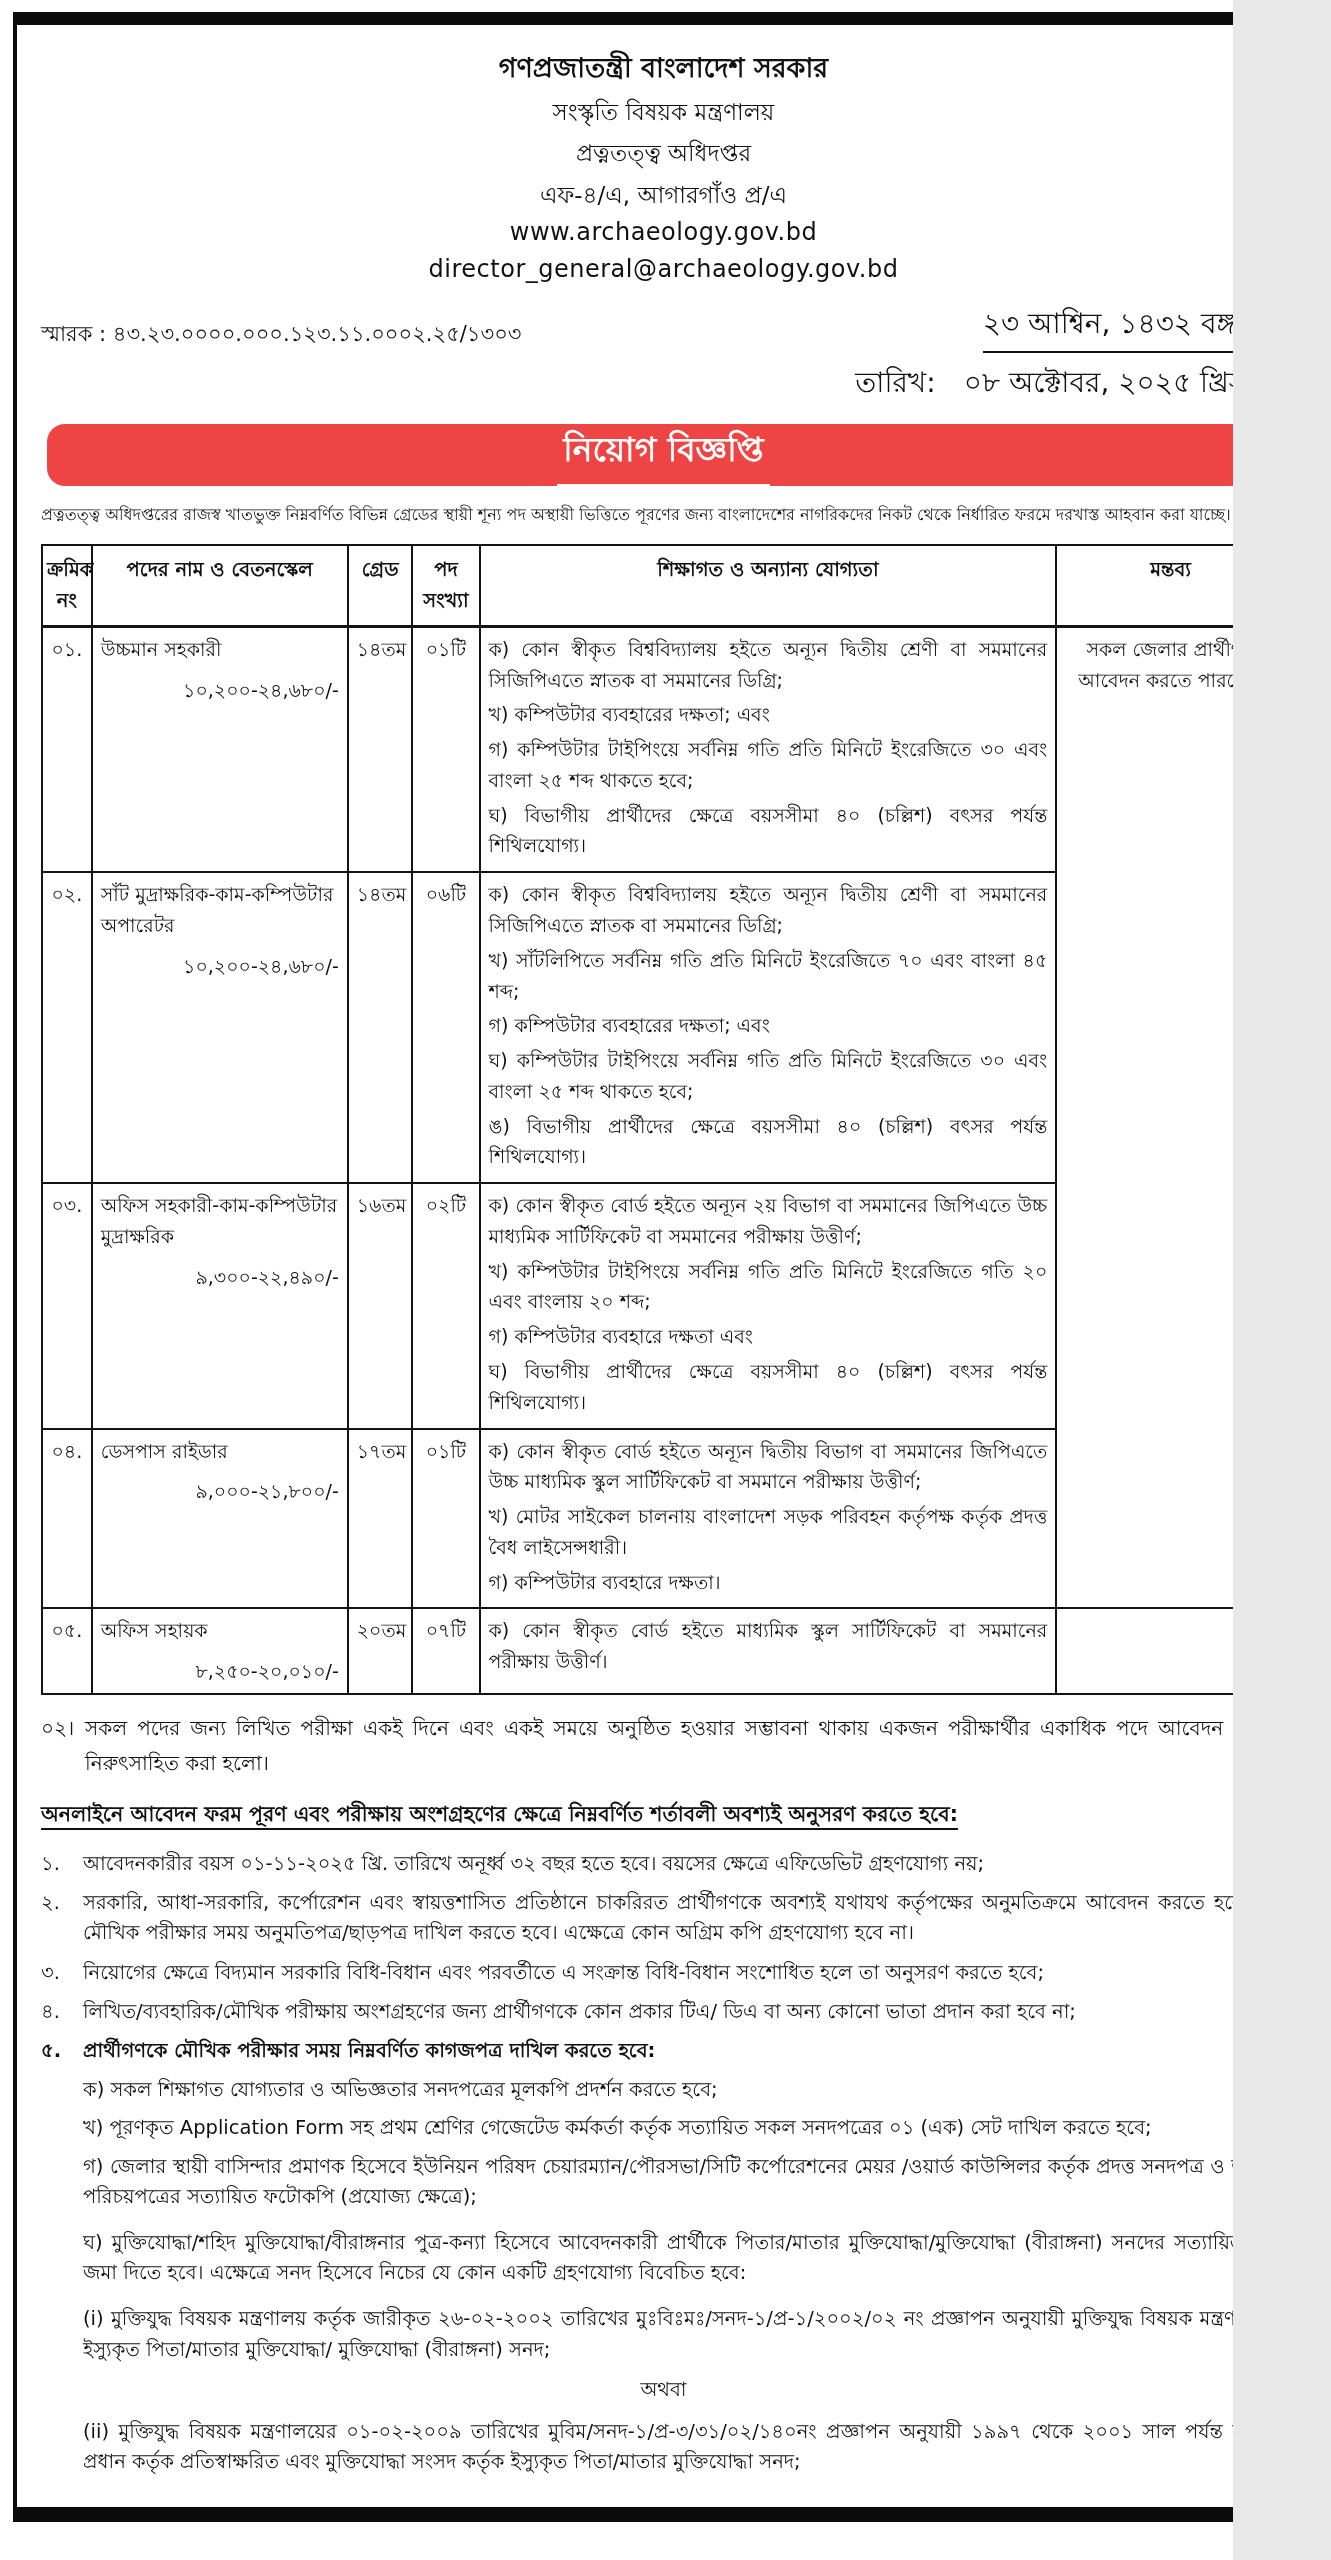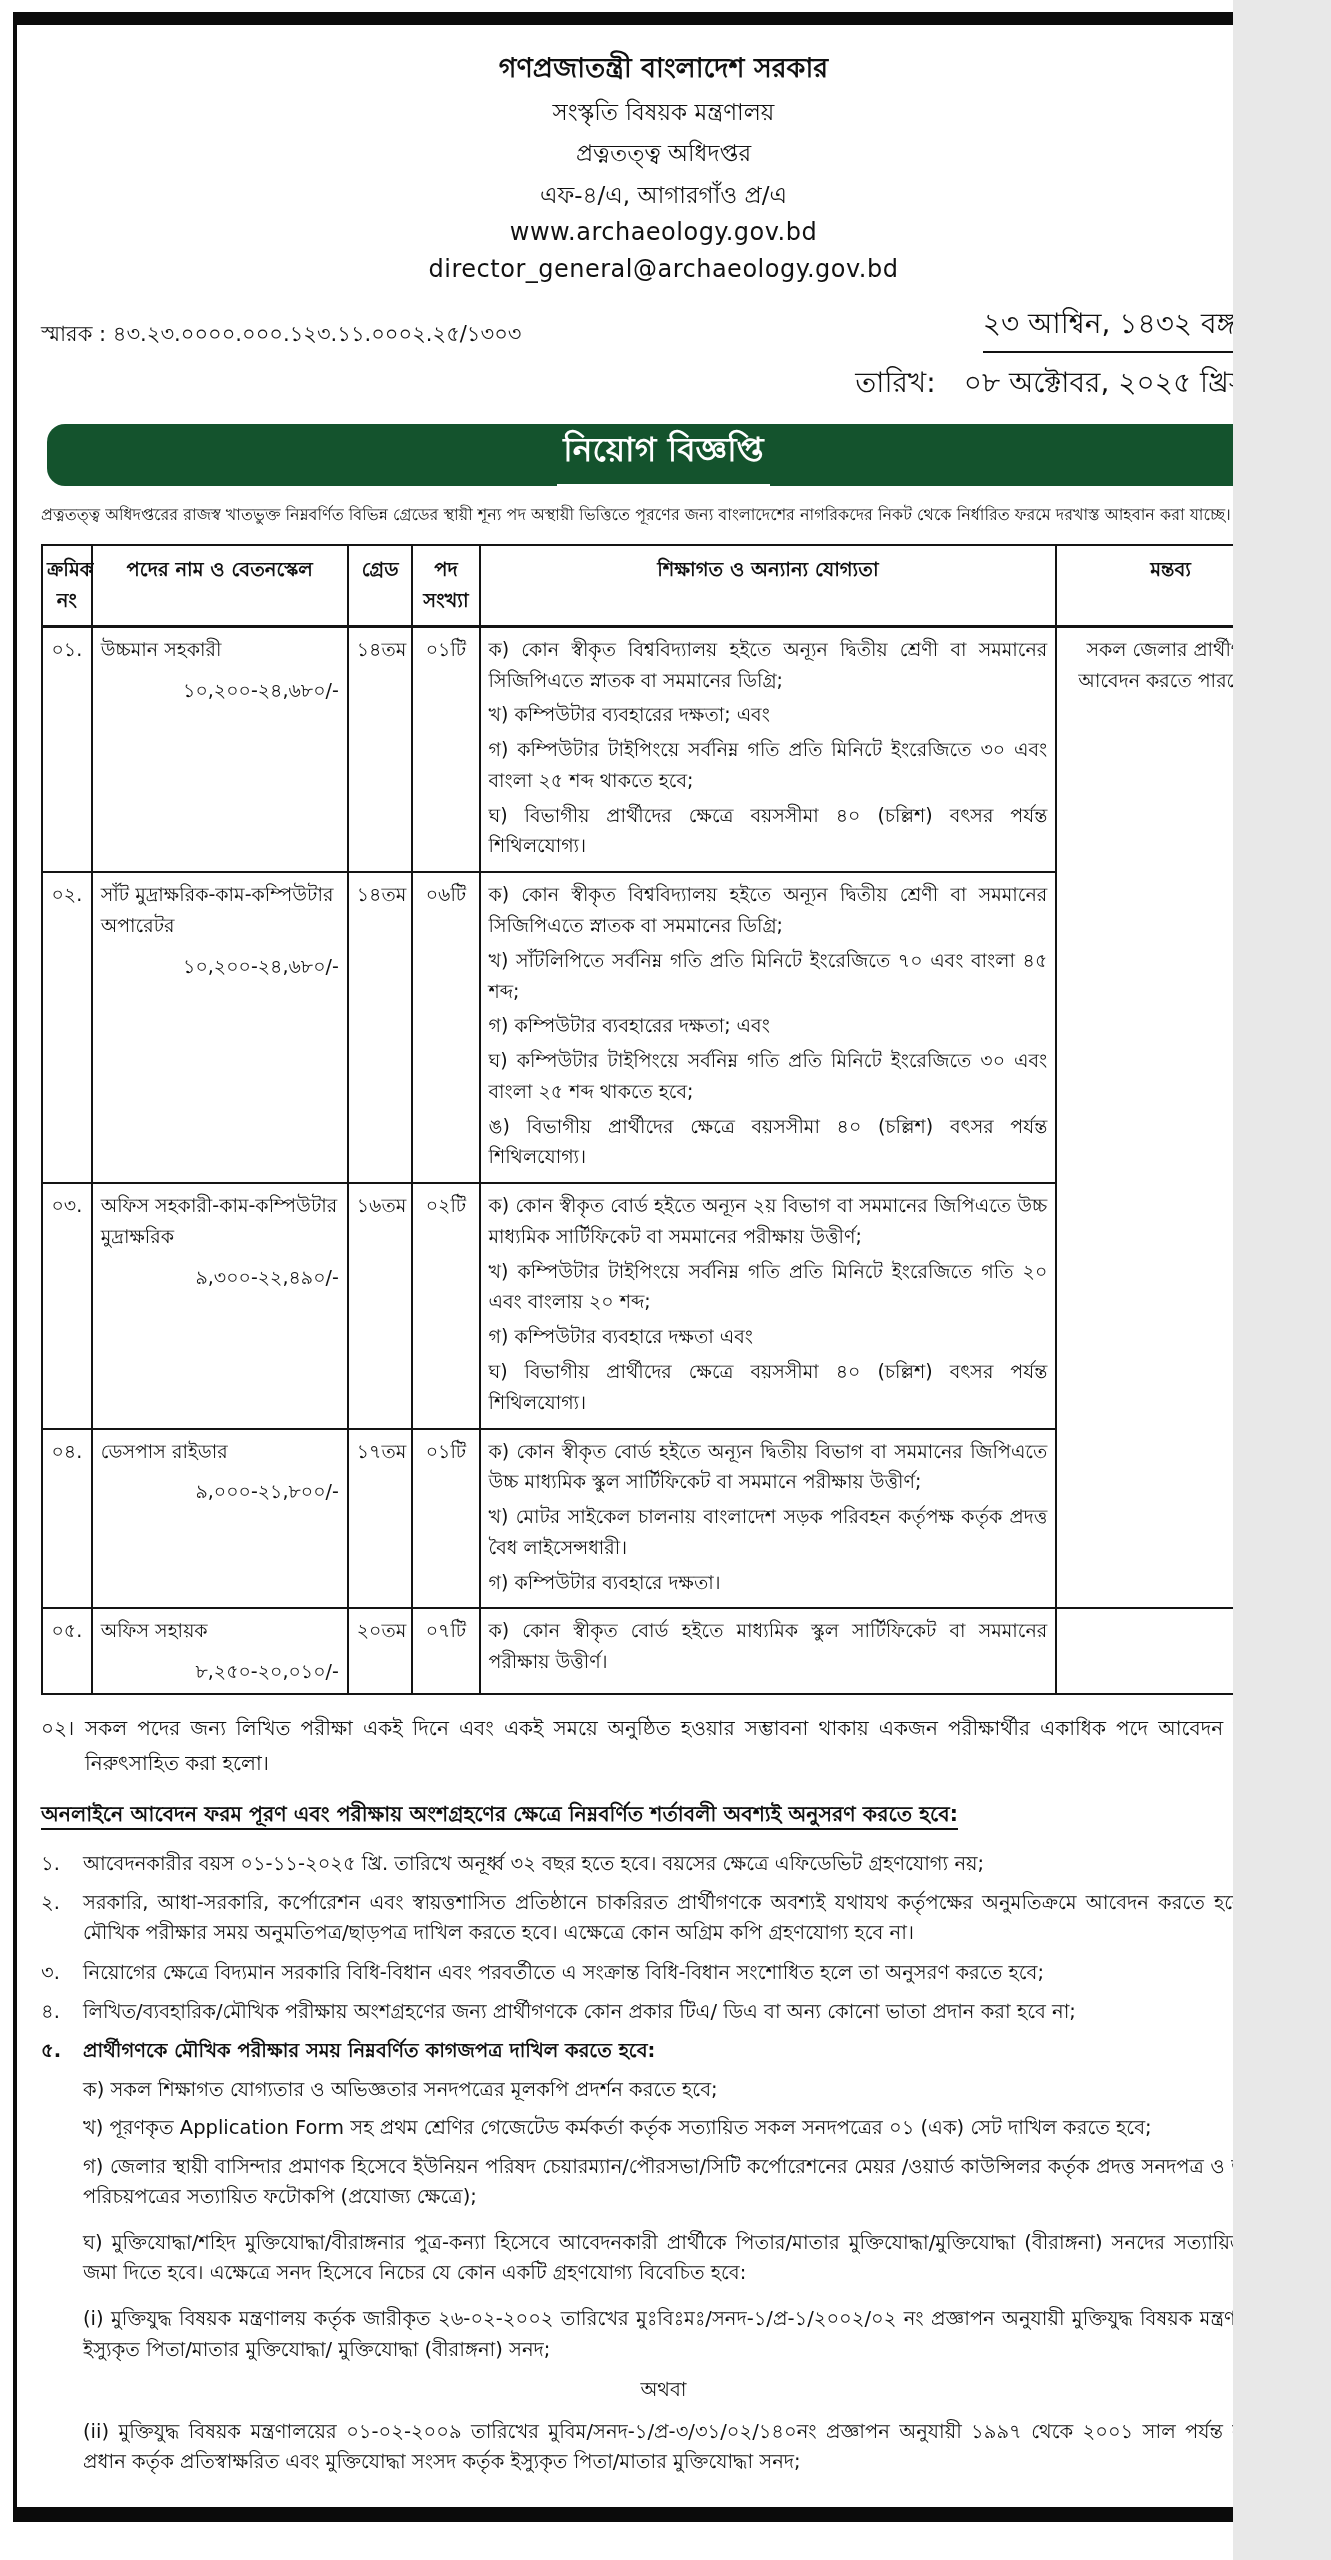--- a/index.html
+++ b/index.html
@@ -22,21 +22,21 @@
   .h-latin{font-size:24px;letter-spacing:.5px;}
   
   .memo-row{display:flex;justify-content:space-between;align-items:flex-start;margin-top:14px;}
   .memo-no{font-size:21px;padding-top:16px;}
   .date-wrap{display:flex;gap:28px;align-items:flex-end;padding-right:4px;font-size:28px;}
   .date-label{padding-top:4px;}
   .dates{display:flex;flex-direction:column;align-items:center;gap:8px;}
   .date-bn{border-bottom:2px solid #111;padding-bottom:2px;}
   
   .title-bar{
-    margin:16px 6px 0 6px;height:62px;background:#14532d;border-radius:18px;
+    margin:16px 6px 0 6px;height:62px;background:#ef4444;border-radius:18px;
     display:flex;align-items:center;justify-content:center;
   }
   .title-bar span{
     color:#ffffff;font-size:33px;font-weight:bold;
     border-bottom:2px solid #ffffff;padding:0 6px 4px 6px;
   }
   
   .intro{font-size:16px;line-height:1.85;text-align:justify;margin-top:14px;}
   
   table.posts{width:100%;border-collapse:collapse;margin-top:14px;table-layout:fixed;}

